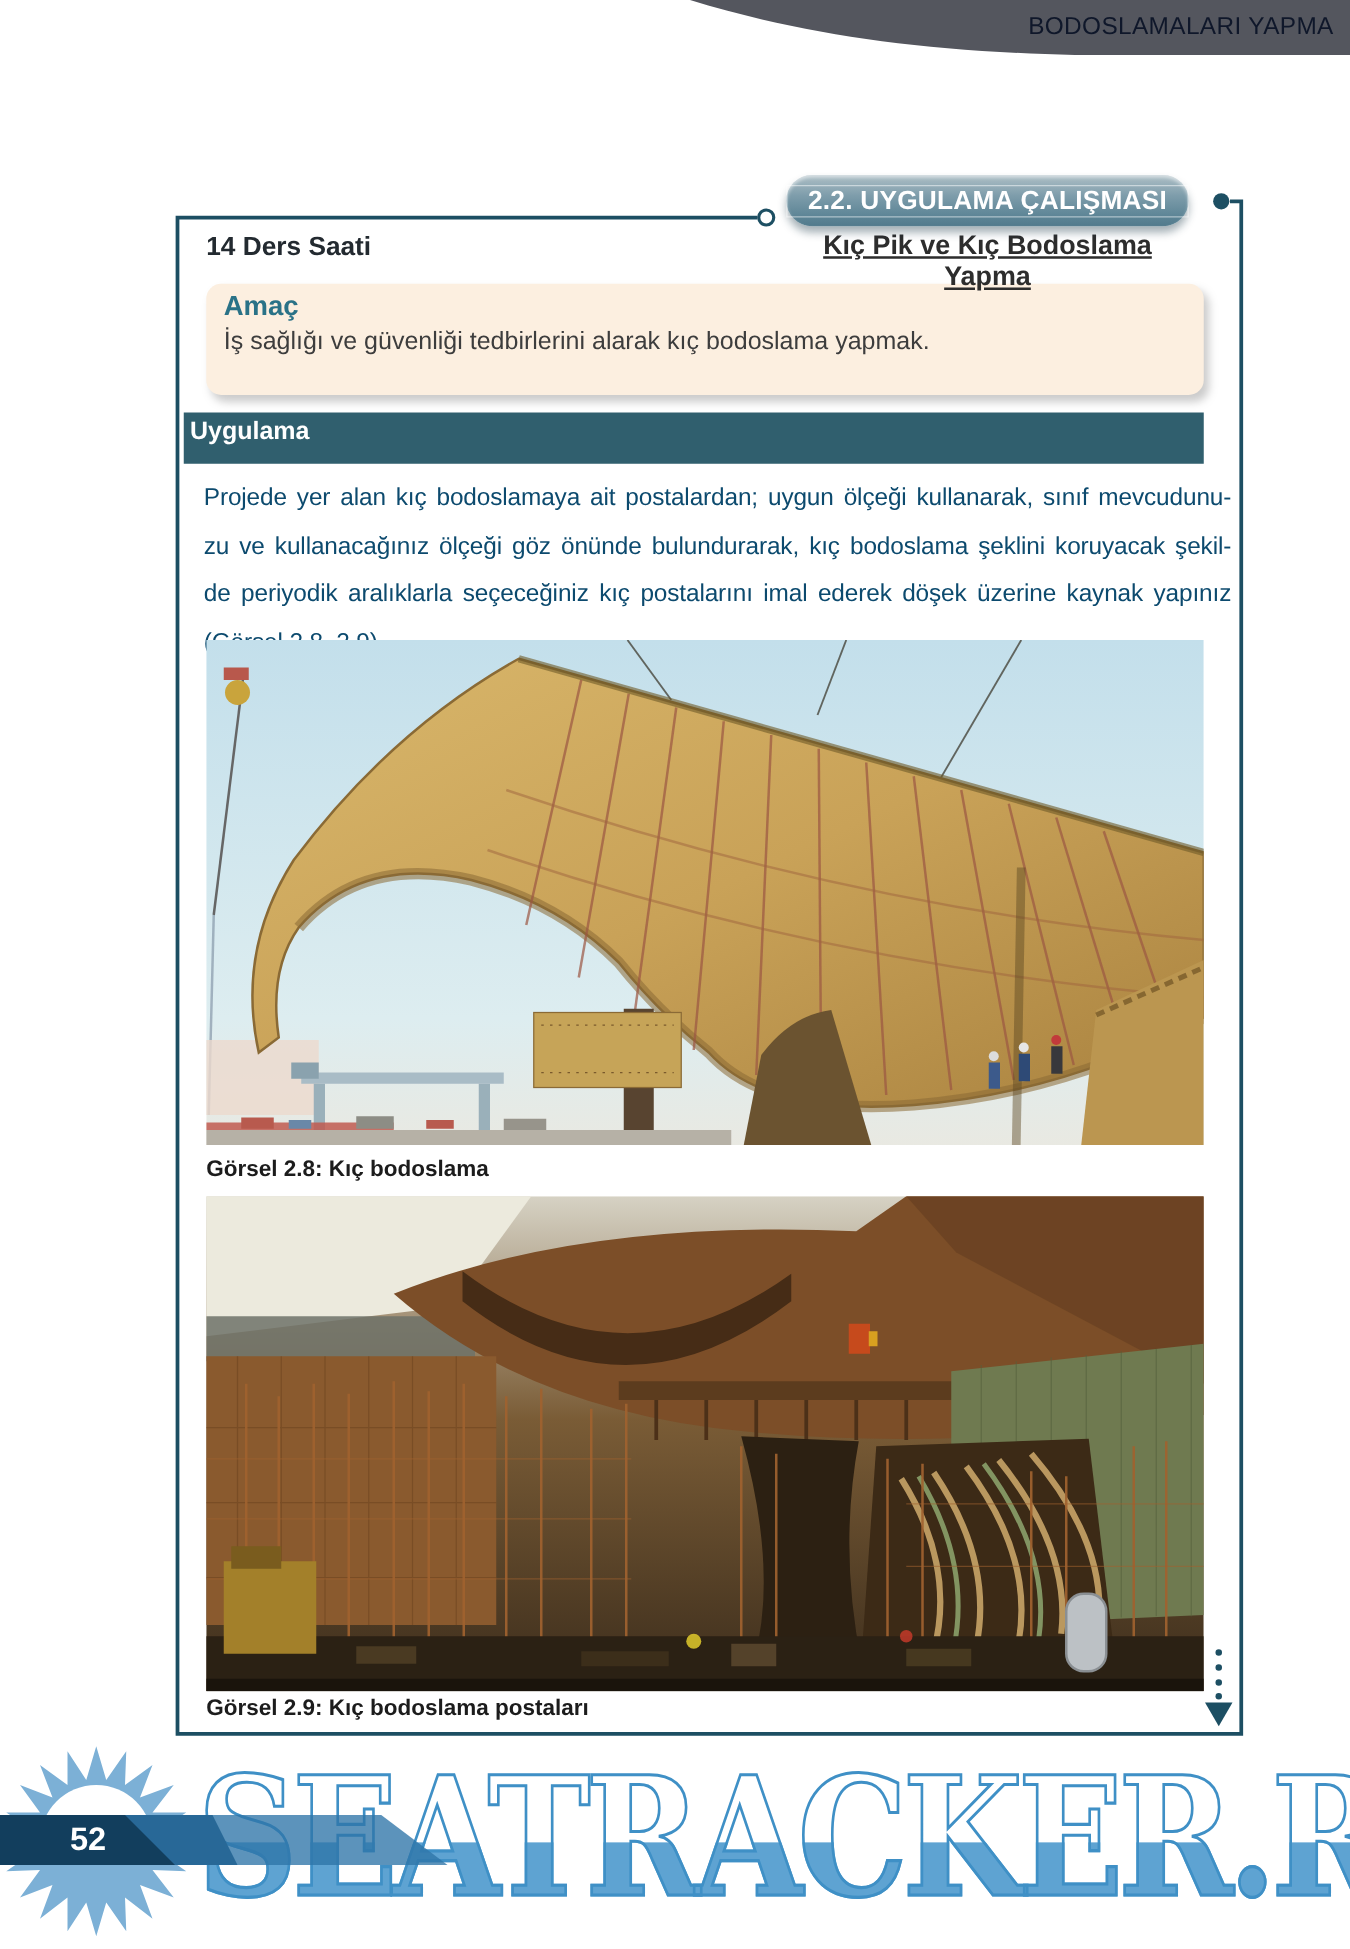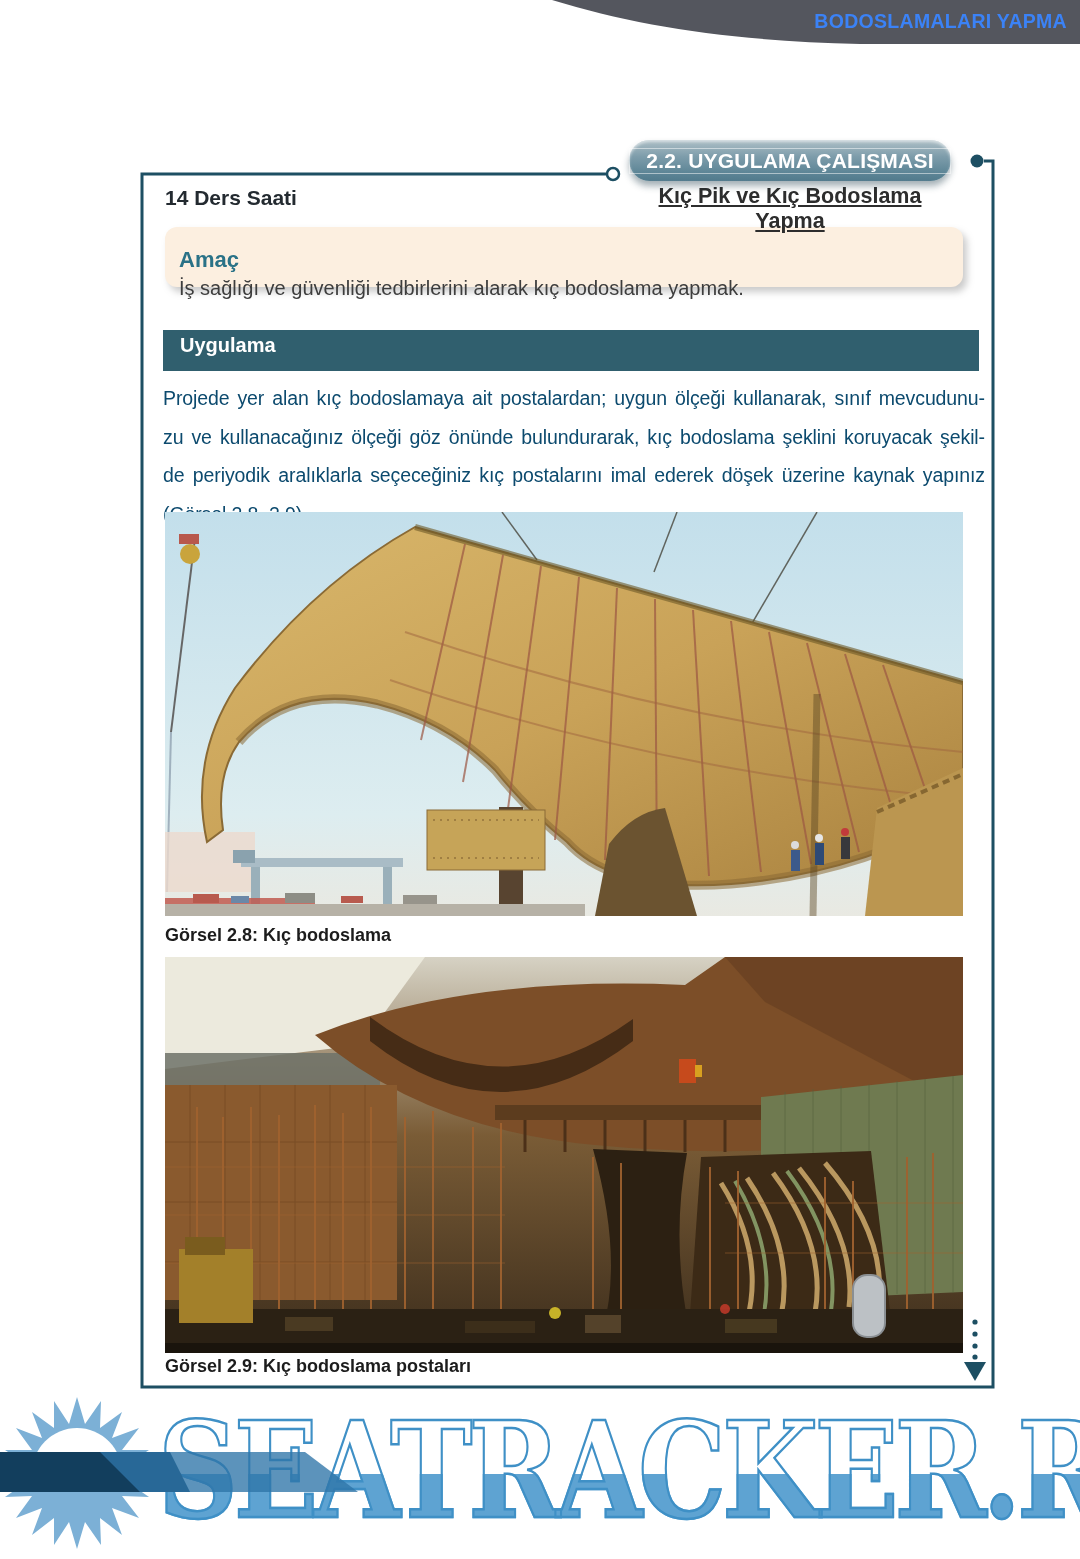--- a/index.html
+++ b/index.html
@@ -6,21 +6,21 @@
   html,body { background:#fff; }
   .page {
     position:relative; width:1080px; height:1559px; overflow:hidden;
     background:#ffffff; font-family:"Liberation Sans", sans-serif;
   }
 
   
   .topbar { position:absolute; top:0; left:0; width:1080px; height:46px; z-index:3; }
   .topbar-title {
     position:absolute; top:10px; right:13px; z-index:4;
-    color:#3b82f6; font-size:19.5px; font-weight:bold; letter-spacing:.3px;
+    color:#0f172a; font-size:19.5px; font-weight:normal; letter-spacing:.3px;
   }
 
   
   .frame-svg { position:absolute; left:0; top:0; width:1080px; height:1559px; z-index:4; pointer-events:none; }
 
   
   .pill {
     position:absolute; left:629px; top:140px; width:322px; height:41px; z-index:6;
     border-radius:21px;
     background:linear-gradient(180deg,#aebfc6 0%,#7e9dab 40%,#5d8596 80%,#517a8c 100%);
@@ -30,31 +30,31 @@
   .pill-inner {
     border:1px solid rgba(255,255,255,.5); padding:0 16px;
     color:#fff; font-weight:bold; font-size:21px; letter-spacing:.2px; white-space:nowrap;
   }
 
   .duration { position:absolute; left:165px; top:186px; z-index:5; font-size:21px; font-weight:bold; color:#232a30; }
   .subtitle { position:absolute; left:625px; top:184px; width:330px; z-index:5; text-align:center; font-size:21.5px; font-weight:bold; color:#2d2d2d;text-decoration:underline; }
 
   
   .amac-box {
-    position:absolute; left:165px; top:227px; width:798px; height:60px; z-index:2;
+    position:absolute; left:165px; top:227px; width:798px; height:89px; z-index:2;
     background:#fcefe0; border-radius:12px; box-shadow:4px 5px 7px rgba(125,125,125,.4);
-    padding:20px 14px;
+    padding:5px 14px;
   }
   .amac-title { color:#2a7287; font-weight:bold; font-size:22px; margin-bottom:4px; }
   .amac-body  { color:#3d3d3d; font-size:20px; }
 
   
   .uyg-bar {
-    position:absolute; left:163px; top:330px; width:816px; height:41px; z-index:2;
-    background:#305f6e; padding:4px 6px 0 17px;
+    position:absolute; left:147px; top:330px; width:816px; height:41px; z-index:2;
+    background:#305f6e; padding:4px 6px 0 5px;
   }
   .uyg-title { color:#ffffff; font-weight:bold; font-size:20px; }
 
   
   .para { position:absolute; left:163px; top:379px; width:822px; z-index:2; font-size:19.5px; color:#0c4a6e; letter-spacing:-.1px; }
   .para .pl { height:38.6px; line-height:38.6px; overflow:hidden; text-align:justify; text-align-last:justify; }
   .para .pl.last { text-align-last:left; }
 
   
   .figure1 { position:absolute; left:165px; top:512px; width:798px; height:404px; z-index:2; }
@@ -76,21 +76,21 @@
     white-space:nowrap; letter-spacing:-5px;
     transform:scaleX(.84); transform-origin:left top;
     color:#5ea3d2; -webkit-text-stroke:2.5px #3f90c6;
   }
   @supports ((-webkit-background-clip:text)) {
     .watermark {
       background:linear-gradient(180deg,#ffffff 0%,#ffffff 52%,#5ea3d2 52%,#5ea3d2 100%);
       -webkit-background-clip:text; background-clip:text; color:transparent;
     }
   }
-  .page-num { position:absolute; left:56px; top:1372px; z-index:6; color:#ffffff; font-weight:bold; font-size:26px;text-align:center; }
+  .page-num { position:absolute; left:56px; top:1456px; z-index:6; color:#ffffff; font-weight:bold; font-size:26px;text-align:center; }
 </style>
 </head>
 <body>
 
 <div class="page">
 
   <svg class="topbar" viewBox="0 0 1080 46" preserveAspectRatio="none" aria-hidden="true">
     <path d="M552,0 C640,27 735,41 860,44 L1080,44 L1080,0 Z" fill="#54565e"></path>
   </svg>
   <div class="topbar-title">BODOSLAMALARI YAPMA</div>

